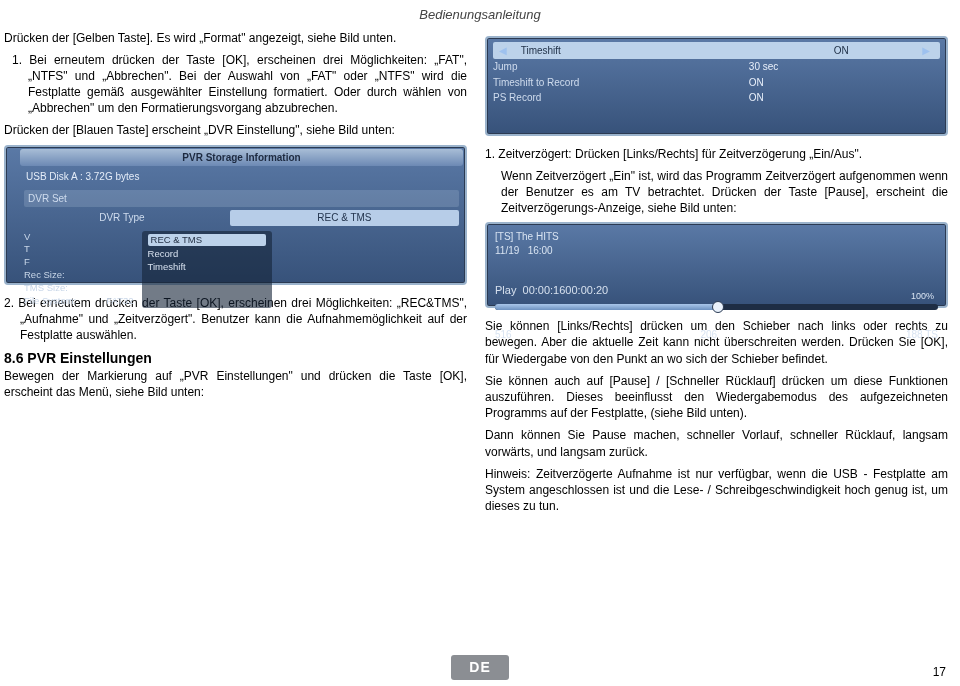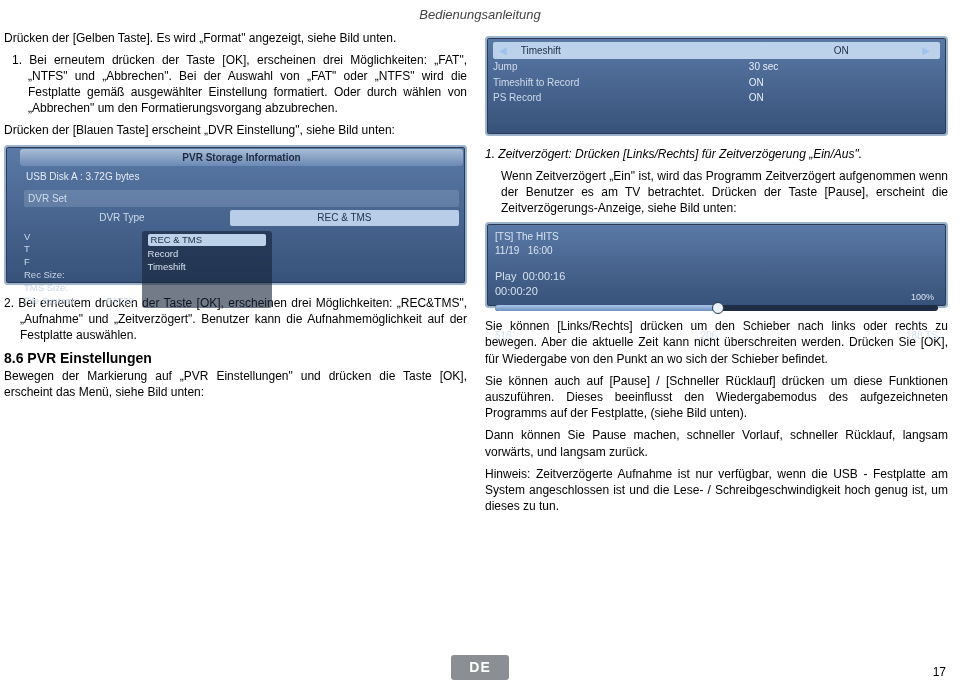--- a/index.html
+++ b/index.html
@@ -59,21 +59,21 @@
   .shot1 .row2{ display:flex; gap:8px; }
   .shot1 .subpanel{ background: rgba(20,35,55,.6); border-radius:3px; padding:3px 6px; width:130px; font-size:9.5px; }
   .shot1 .subpanel .hl{ background:#bcd2ea; color:#1f2c40; border-radius:2px; padding:0 3px; display:block; margin-bottom:2px;}
   .shot1 .vals{ font-size:9.5px; color:#c8d6e8; }
 
   .shot2 { height: 100px; }
   .shot2 .shot-row .l{ flex:0 0 55%; }
 
   .shot3 { height: 86px; position:relative; padding:6px 8px; }
   .shot3 .toprow{ display:flex; justify-content:space-between; font-size:10px; color:#d9e4f2;flex-direction:column;}
-  .shot3 .midrow{ display:flex; justify-content:flex-start; margin-top:12px; font-size:11px;flex-direction:column;}
+  .shot3 .midrow{ display:flex; justify-content:flex-start; margin-top:26px; font-size:11px;}
   .shot3 .bar{ position:relative; height:6px; background:#1e2d44; border-radius:3px; margin-top:6px;}
   .shot3 .bar .fill{ position:absolute; left:0; top:0; bottom:0; width:50%; background:linear-gradient(#a9c6ea,#6d92c1); border-radius:3px;}
   .shot3 .bar .knob{ position:absolute; top:-3px; left:49%; width:12px; height:12px; background:#e9f1fb; border-radius:50%; border:1px solid #2b3b54;}
   .shot3 .mark100{ position:absolute; right:4px; top:-14px; font-size:9px; color:#d9e4f2;}
   .shot3 .botrow{ display:flex; justify-content:space-between; gap:14px; margin-top:18px; font-size:10px; color:#d9e4f2;}
 
   .indent { padding-left: 18px; }
   .section-head { font-size: 14px; font-weight: bold; color: #000; margin-top:4px;}
   .num-indent { padding-left: 16px; text-indent:-16px; }
 
@@ -167,21 +167,21 @@
       <div class="shot-row">
           <span class="l">Timeshift to Record</span>
           <span class="v">ON</span>
         </div>
       <div class="shot-row">
           <span class="l">PS Record</span>
           <span class="v">ON</span>
         </div>
     </div>
 
-    <p class="num-indent" style="padding-left:16px;font-style:italic;">1. Zeitverzögert: Drücken [Links/Rechts] für Zeitverzögerung „Ein/Aus".</p>
+    <p class="num-indent" style="padding-left:16px;">1. Zeitverzögert: Drücken [Links/Rechts] für Zeitverzögerung „Ein/Aus".</p>
     <p style="padding-left:16px;">Wenn Zeitverzögert „Ein" ist, wird das Programm Zeitverzögert aufgenommen wenn der Benutzer es am TV betrachtet. Drücken der Taste [Pause], erscheint die Zeitverzögerungs-Anzeige, siehe Bild unten:</p>
 
     <div class="shot shot3">
       <div class="toprow">
         <span>[TS] The HITS</span>
         <span>
           <span>11/19</span>&nbsp;&nbsp;
           <span>16:00</span>
         </span>
       </div>

